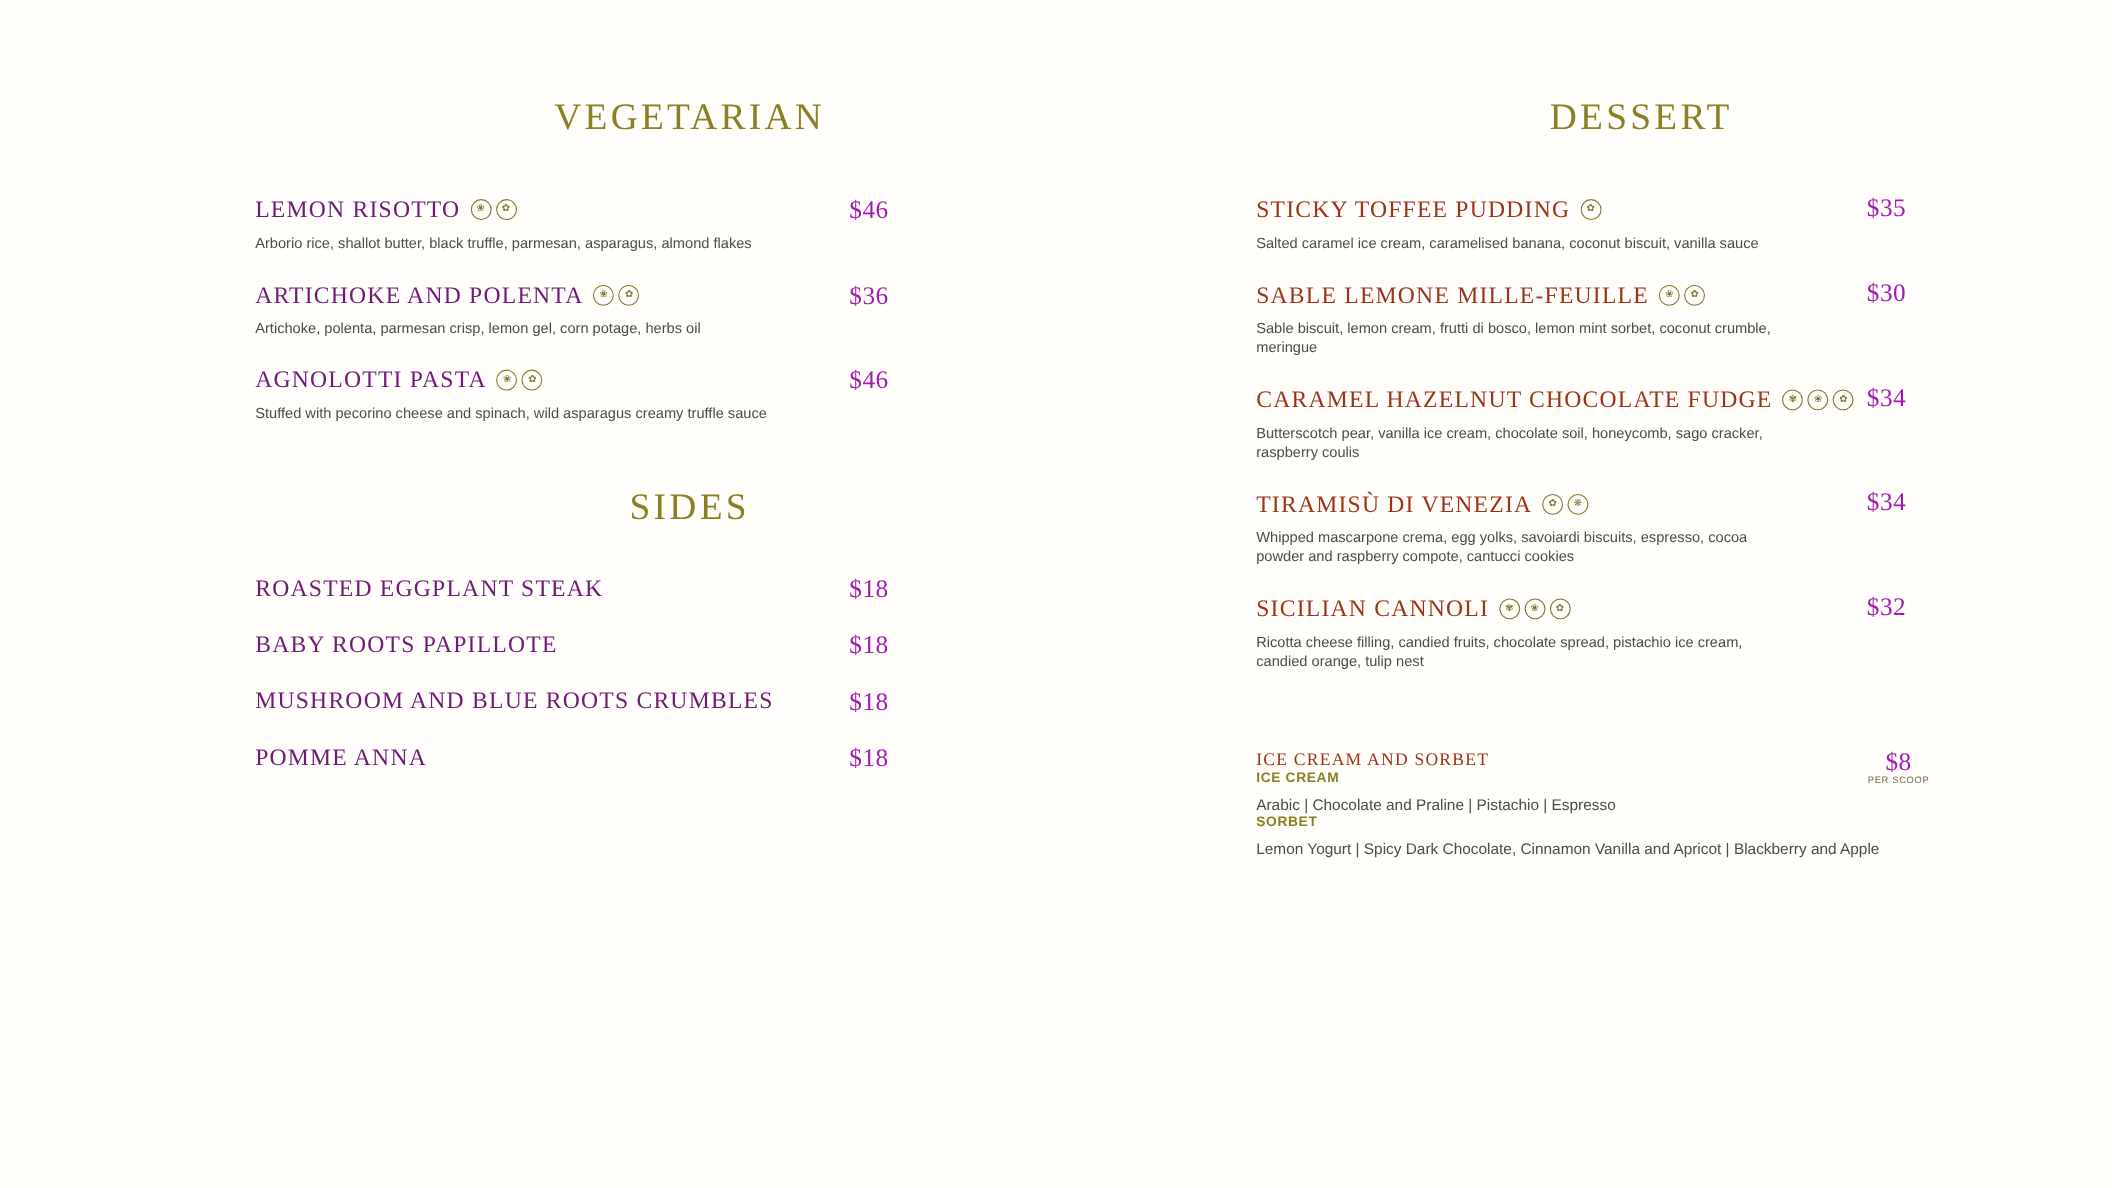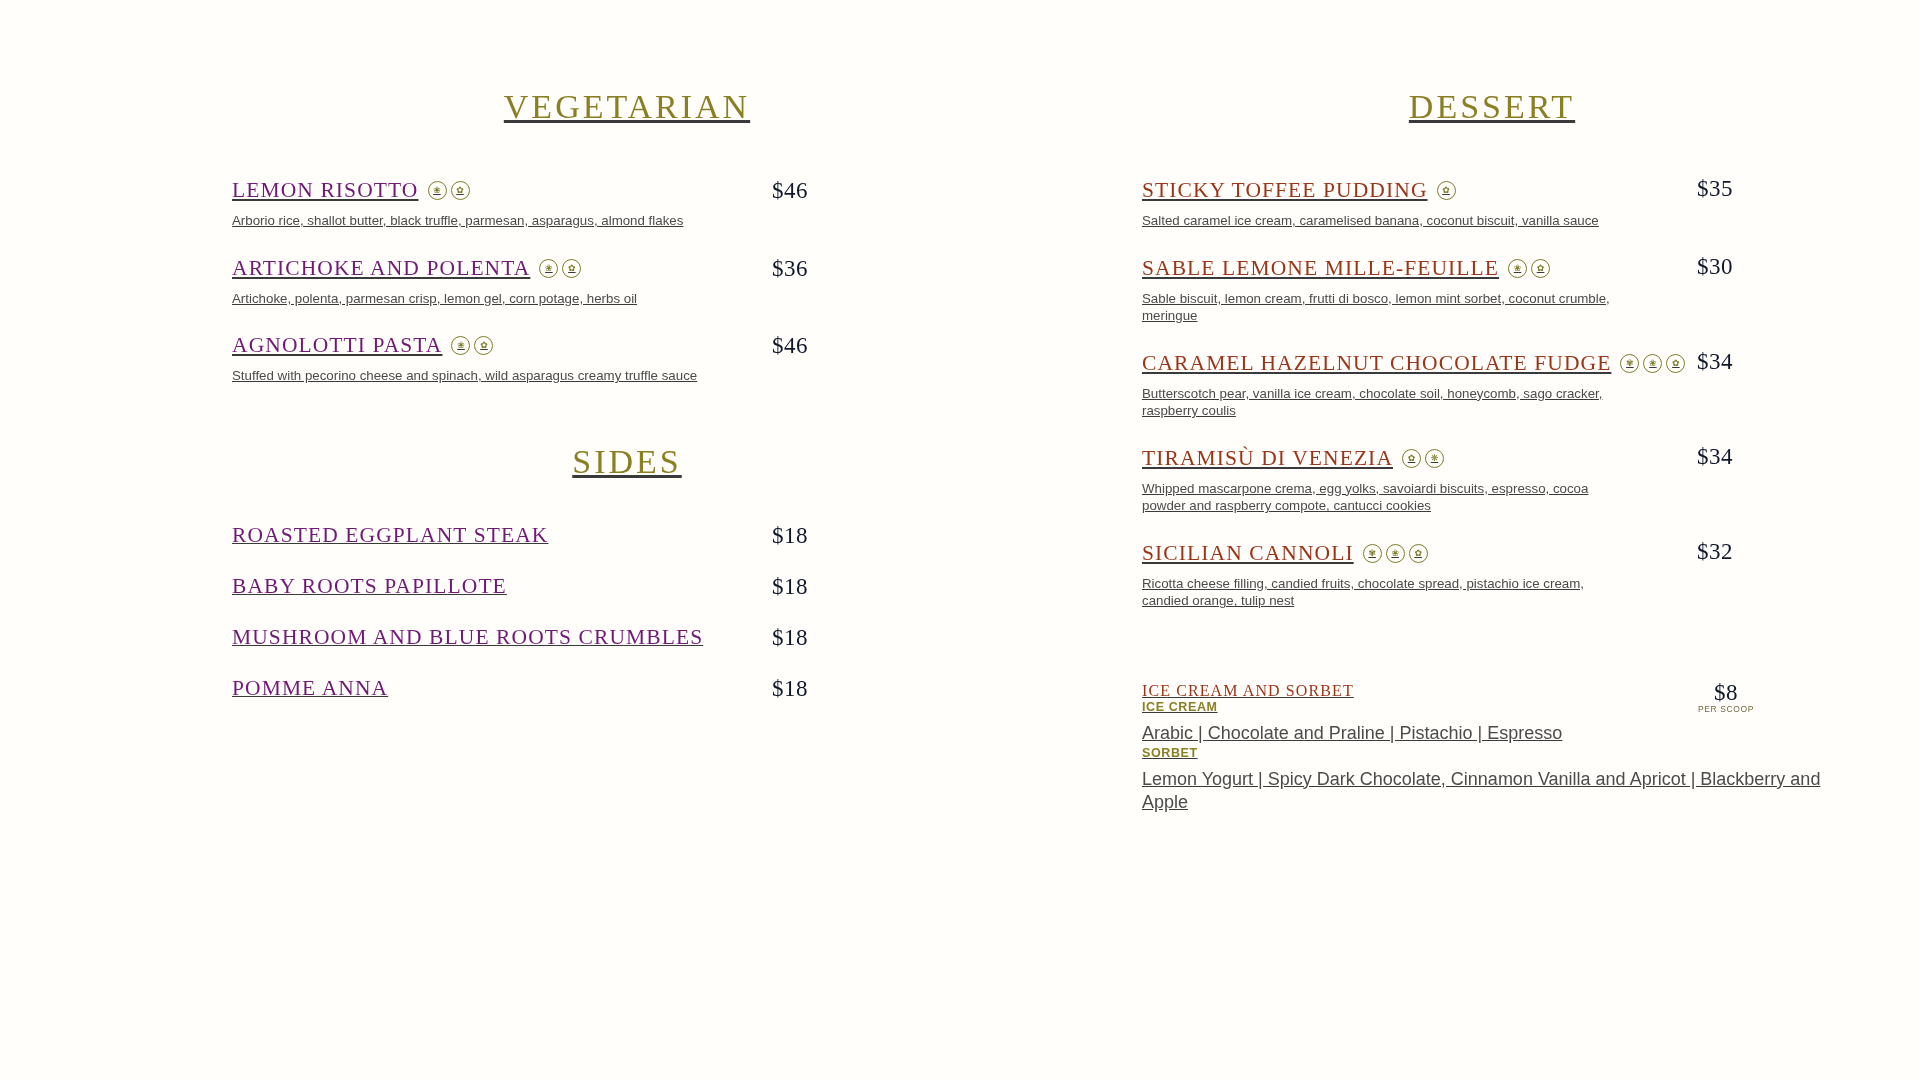--- a/index.html
+++ b/index.html
@@ -19,21 +19,20 @@
     width: 1920px;
     height: 1080px;
     background: #fffefb;
   }
   .columns {
     display: flex;
     padding-top: 88px;
   }
   .col {
     position: relative;
-    text-decoration: underline;
   }
   .col-left {
     width: 790px;
     margin-left: 232px;
   }
   .col-right {
     width: 700px;
     margin-left: 120px;
   }
   .section-title {
@@ -91,21 +90,21 @@
     align-items: center;
     justify-content: center;
     font-size: 9px;
     line-height: 1;
     color: #7d7a2b;
     font-family: "DejaVu Sans", sans-serif;
   }
   .price {
     font-family: "Liberation Serif", serif;
     font-size: 23px;
-    color: #0f172a;
+    color: #a21caf;
     letter-spacing: 0.5px;
     white-space: nowrap;
   }
   .price-wrap {
     text-align: center;
     min-width: 60px;
   }
   .price-note {
     display: block;
     font-family: "Liberation Sans", sans-serif;
@@ -175,21 +174,21 @@
     text-align: center;
     width: 64px;
   }
   .sub-label {
     font-size: 12.5px;
     font-weight: bold;
     letter-spacing: 0.6px;
     color: #8a7f22;
   }
   .sub-desc {
-    font-size: 18px;
+    font-size: 14px;
     line-height: 1.32;
     color: #4b4b4b;
     margin-top: 8px;
   }
 </style>
 </head>
 <body>
 
 <div class="page">
   <div class="columns">

